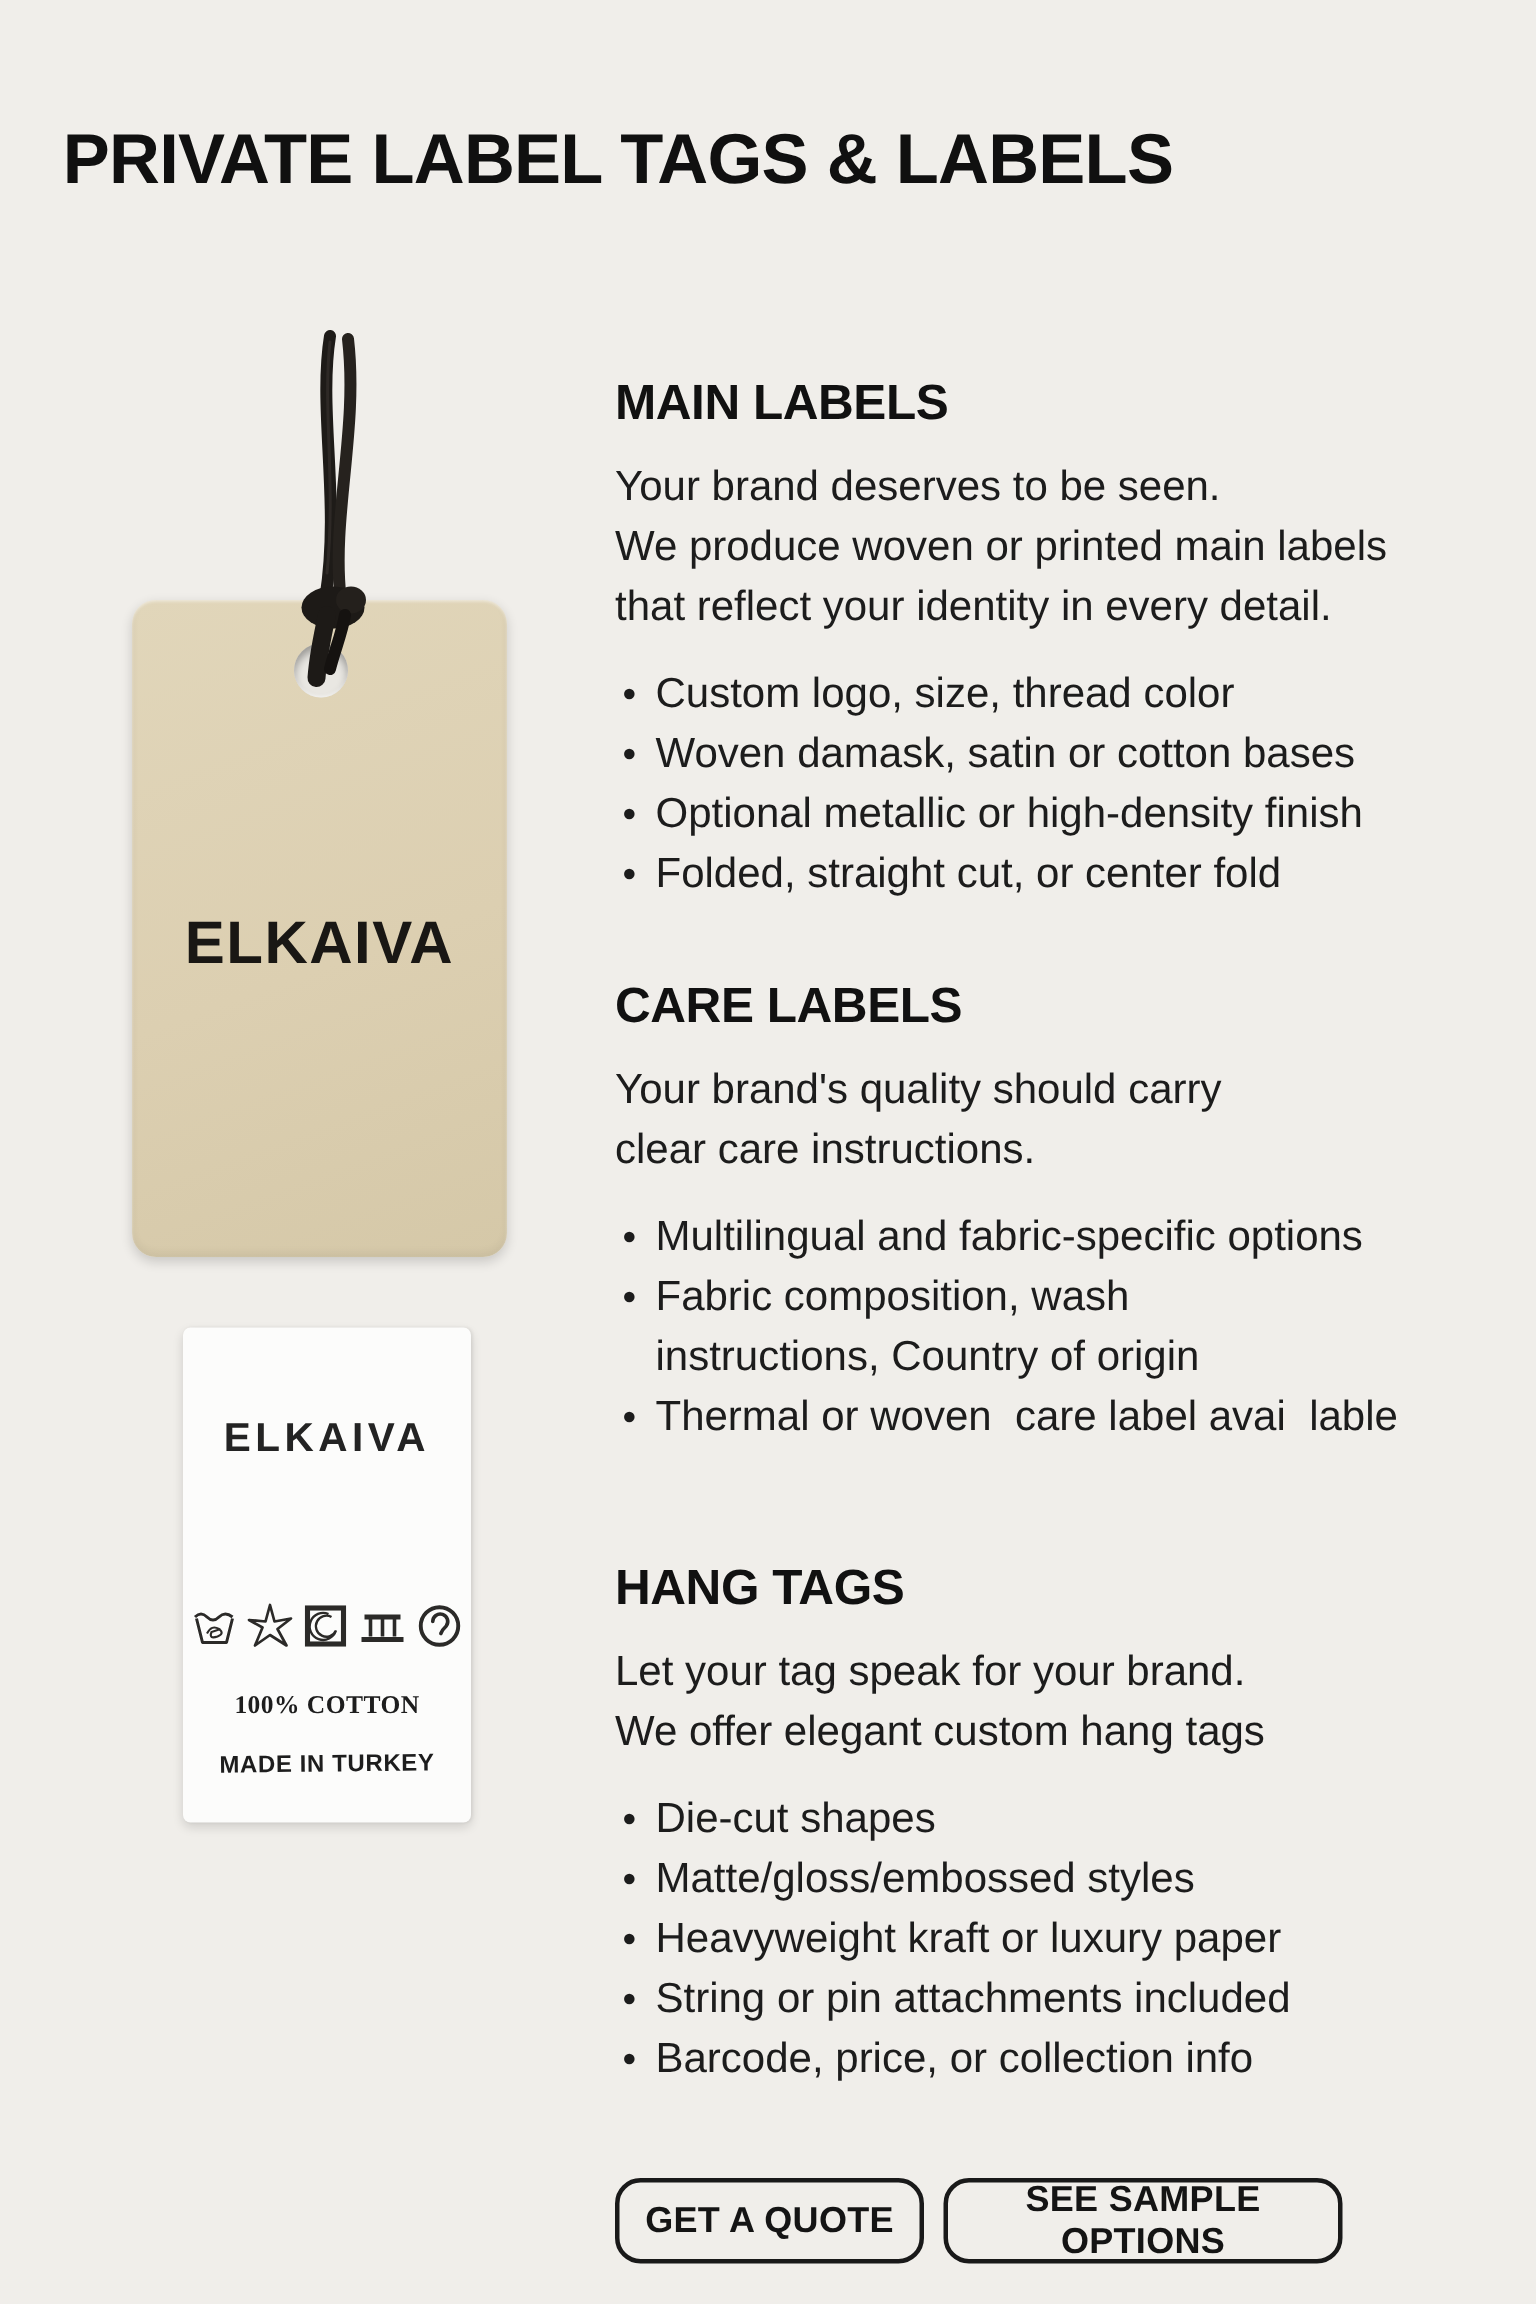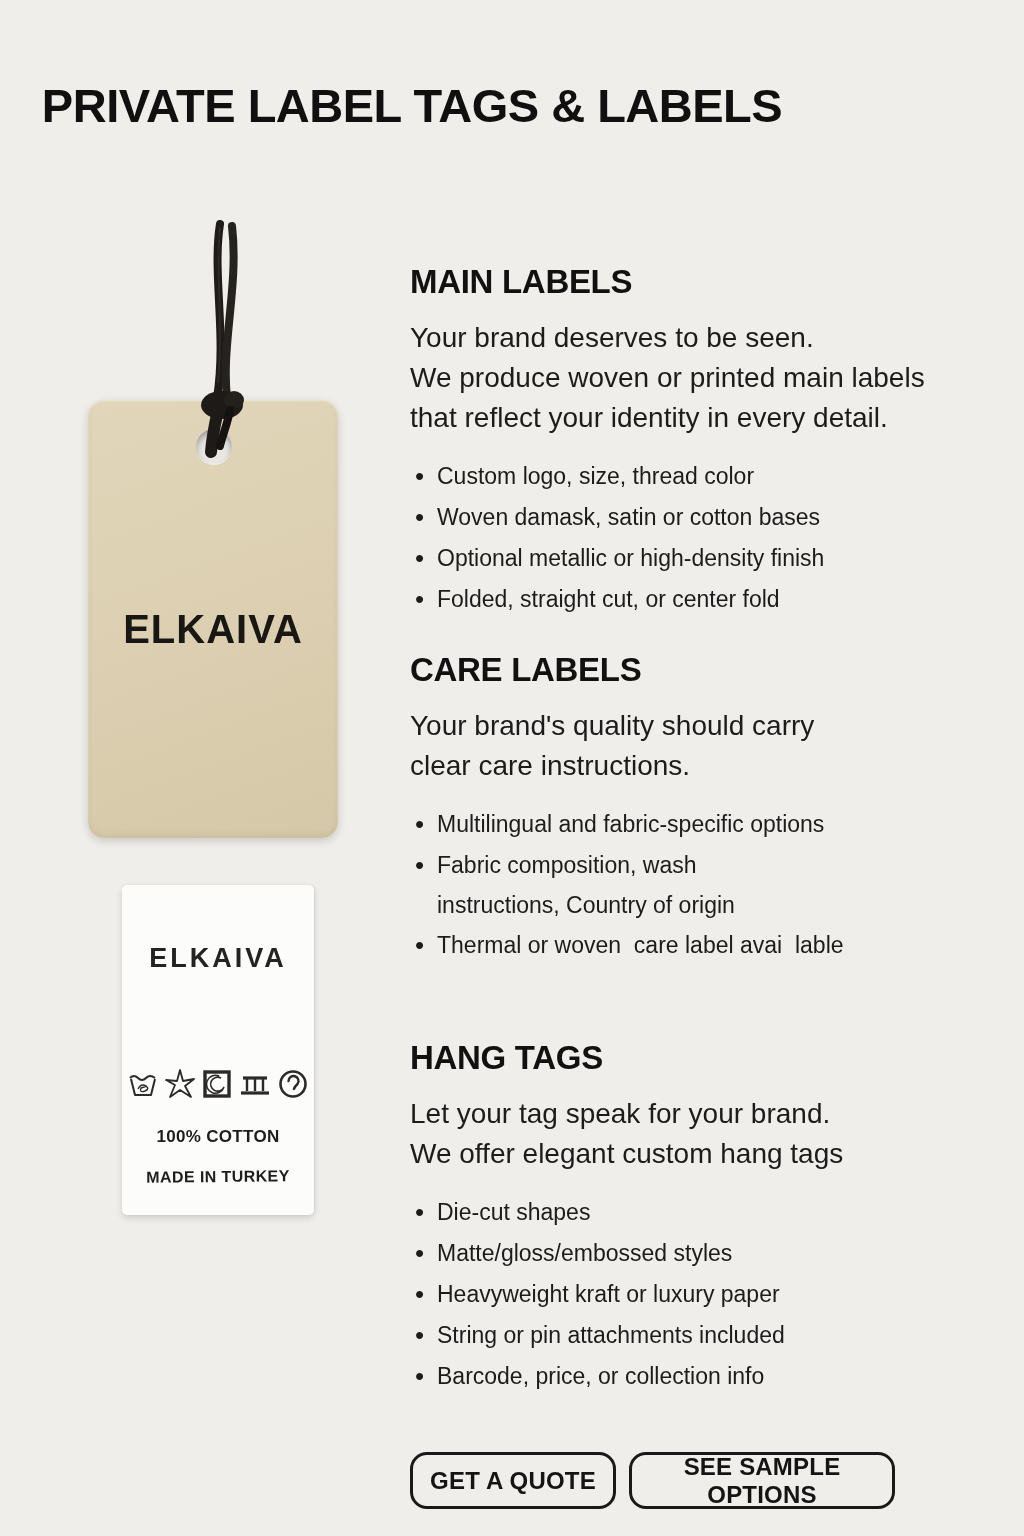--- a/index.html
+++ b/index.html
@@ -58,41 +58,42 @@
   }
   .carelabel .symbols {
     position:absolute; top:182px; left:0; width:100%;
     display:flex; justify-content:center; align-items:center; gap:3px;
   }
   .carelabel .symbols svg { display:block; }
   .carelabel .composition {
     position:absolute; top:242px; left:0; width:100%;
     text-align:center; font-size:17px; font-weight:bold; letter-spacing:0.3px;
     color:#1d1d1d;
+    font-family:Liberation Serif, serif;
   }
   .carelabel .origin {
     position:absolute; top:283px; left:0; width:100%;
     text-align:center; font-size:16px; font-weight:bold; letter-spacing:0.4px;
     color:#1d1d1d;
     transform:rotate(-0.6deg);
   }
 
   
   .section { position:absolute; left:410px; width:540px; }
   .section h2 {
     font-size:33px; font-weight:bold; letter-spacing:-0.3px;
     line-height:40px; color:#111; margin-bottom:16px;
   }
   .intro div { font-size:28px; line-height:40px; color:#1c1c1c; }
   .bullets { margin-top:18px; }
-  .bullet { display:flex; font-size:23px; line-height:40px; color:#1c1c1c; }
+  .bullet { display:flex; font-size:28px; line-height:40px; color:#1c1c1c; }
   .bullet .dot { width:27px; flex:0 0 27px; text-align:left; padding-left:5px; }
   .bullet .dot::before { content:"\2022"; font-size:26px; }
   .bullet .btext { white-space:pre-wrap; }
-  #section-main  { top:262px; }
+  #section-main  { top:248px; }
   #section-care  { top:650px; }
   #section-hang  { top:1038px; }
 
   
   .artifact {
     display:inline-block; width:9px; height:17px;
     background:linear-gradient(#2c2a28 0%,#2c2a28 55%,#8a8680 63%,#2c2a28 72%,#2c2a28 100%);
     border-radius:3px 3px 1px 1px;
     vertical-align:-2px; margin-right:1px;
   }

